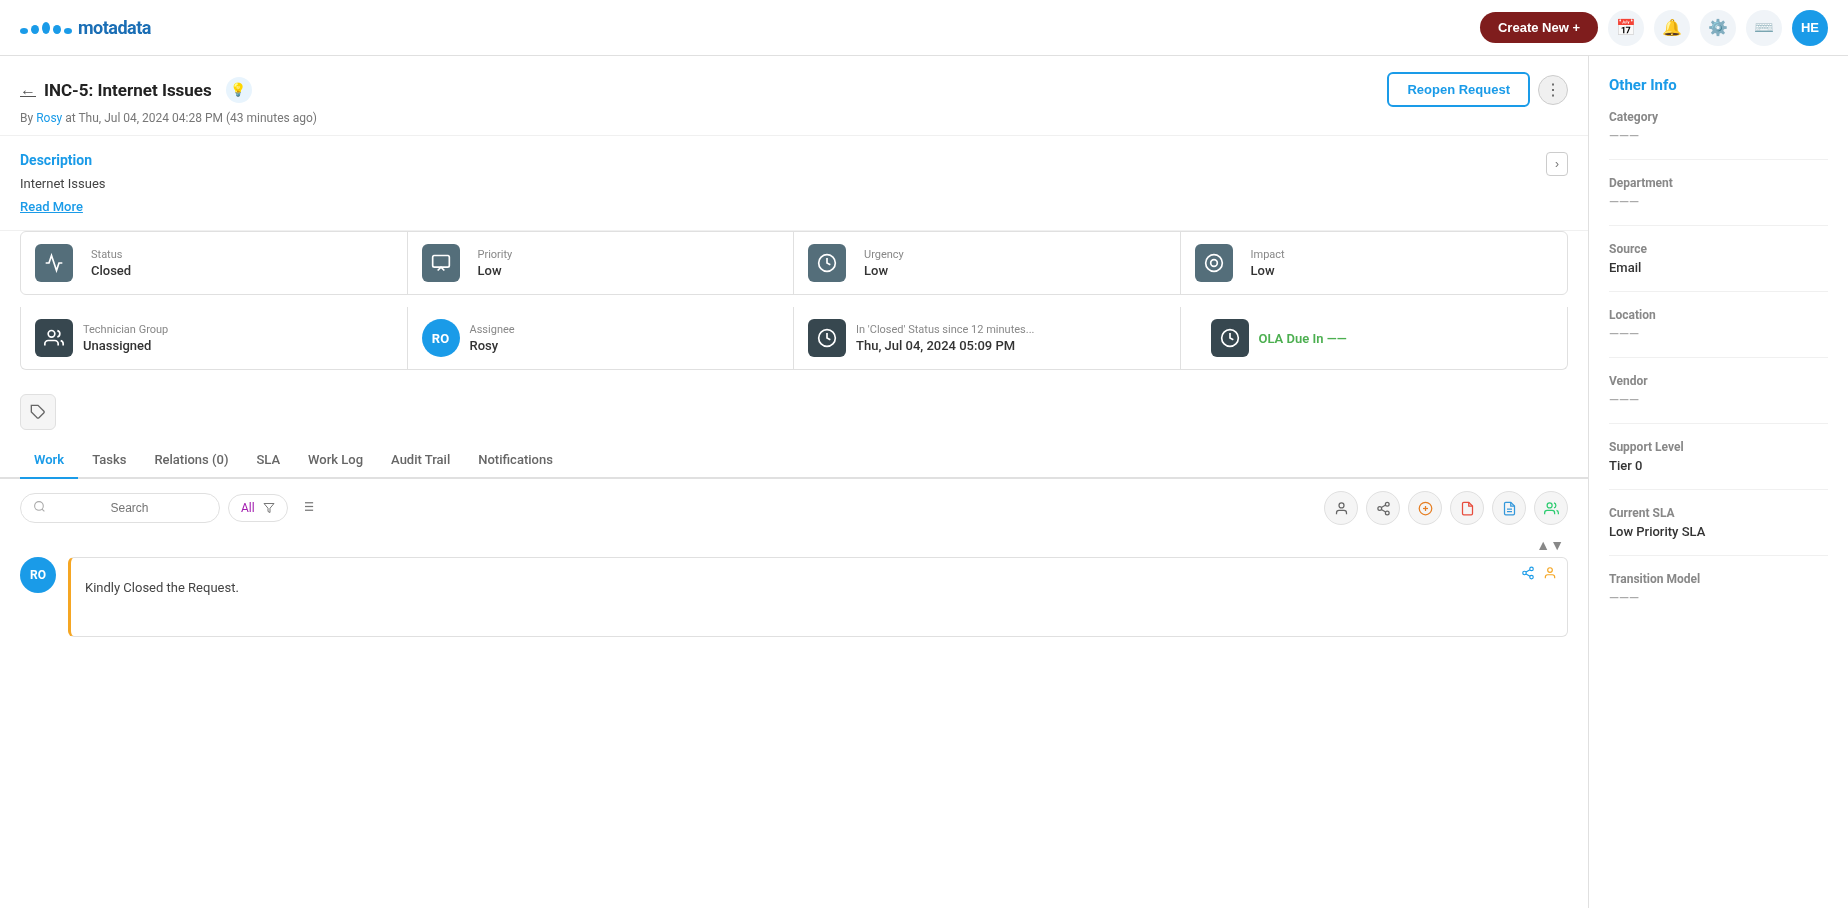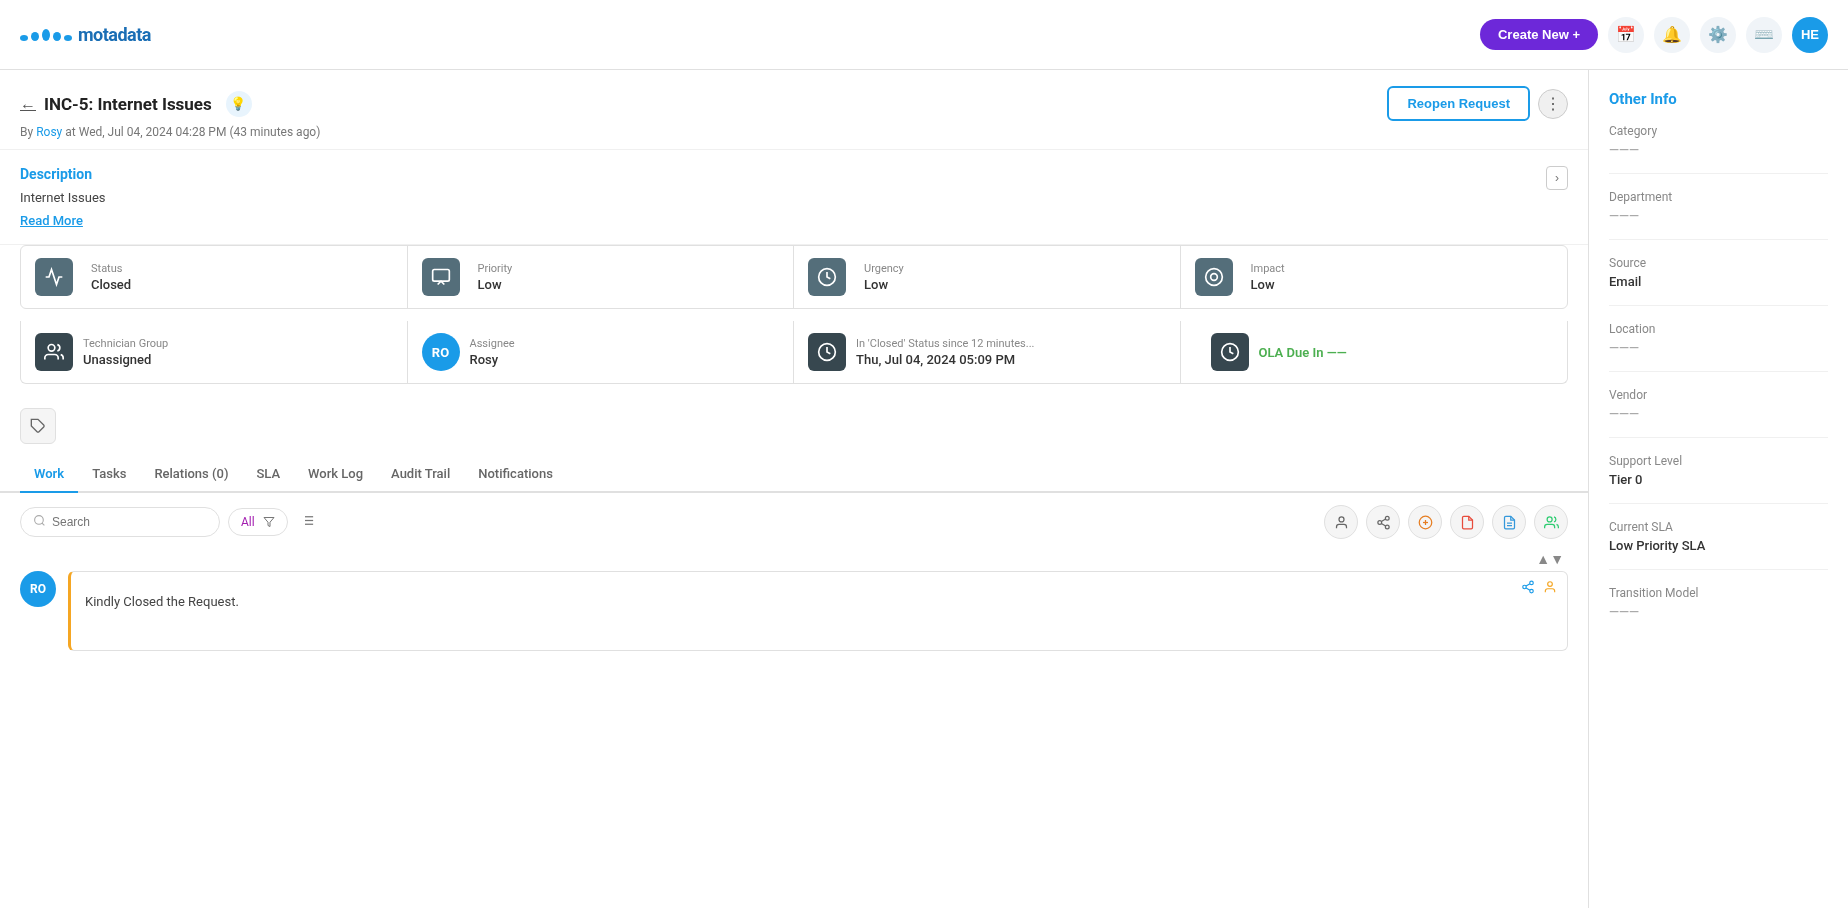--- a/index.html
+++ b/index.html
@@ -1,30 +1,30 @@
 <!DOCTYPE html>
 <html><head>
   <meta charset="utf-8">
   <style>
     * { box-sizing: border-box; margin: 0; padding: 0; }
     body { font-family: -apple-system, BlinkMacSystemFont, 'Segoe UI', Roboto, sans-serif; background: #f5f6fa; color: #333; font-size: 13px; }
 
     
-    .topnav { display: flex; align-items: center; justify-content: space-between; background: #fff; padding: 0 20px; height: 70px; border-bottom: 1px solid #e0e0e0; }
+    .topnav { display: flex; align-items: center; justify-content: space-between; background: #fff; padding: 0 20px; height: 56px; border-bottom: 1px solid #e0e0e0; }
     .logo-area { display: flex; align-items: center; gap: 6px; }
     .logo-dots { display: flex; gap: 3px; align-items: flex-end; }
     .logo-dot { width: 8px; height: 8px; border-radius: 50%; }
     .logo-dot.d1 { background: #1a9be8; height: 6px; }
     .logo-dot.d2 { background: #1a9be8; height: 9px; }
     .logo-dot.d3 { background: #1a9be8; height: 12px; }
     .logo-dot.d4 { background: #1a9be8; height: 9px; }
     .logo-dot.d5 { background: #1a9be8; height: 6px; }
     .logo-text { font-size: 18px; font-weight: 700; color: #1a6eb5; letter-spacing: -0.5px; }
     .nav-right { display: flex; align-items: center; gap: 10px; }
-    .create-btn { background: #6d28d9; color: #fff; border: none; border-radius: 20px; padding: 8px 18px; font-size: 13px; font-weight: 600; cursor: pointer; display: flex; align-items: center; gap: 5px; }
+    .create-btn { background: #7f1d1d; color: #fff; border: none; border-radius: 20px; padding: 8px 18px; font-size: 13px; font-weight: 600; cursor: pointer; display: flex; align-items: center; gap: 5px; }
     .nav-icon-btn { width: 36px; height: 36px; border-radius: 50%; background: #f0f4f8; border: none; cursor: pointer; display: flex; align-items: center; justify-content: center; color: #555; font-size: 16px; }
     .avatar-btn { width: 36px; height: 36px; border-radius: 50%; background: #1a9be8; color: #fff; font-size: 13px; font-weight: 700; border: none; cursor: pointer; display: flex; align-items: center; justify-content: center; }
 
     
     .main-layout { display: flex; height: calc(100vh - 56px); overflow: hidden; }
     .content-area { flex: 1; overflow-y: auto; background: #fff; }
     .right-panel { width: 260px; background: #fff; border-left: 1px solid #e0e0e0; overflow-y: auto; padding: 20px; flex-shrink: 0; }
 
     
     .ticket-header { padding: 16px 20px 10px 20px; border-bottom: 1px solid #f0f0f0; }
@@ -68,39 +68,39 @@
     .tag-icon-btn { width: 36px; height: 36px; border-radius: 6px; background: #f5f5f5; border: 1px solid #e0e0e0; cursor: pointer; display: flex; align-items: center; justify-content: center; font-size: 16px; color: #666; }
 
     
     .tabs-bar { display: flex; align-items: center; gap: 0; border-bottom: 2px solid #e0e0e0; padding: 0 20px; }
     .tab { padding: 10px 14px; font-size: 13px; color: #666; cursor: pointer; border-bottom: 2px solid transparent; margin-bottom: -2px; font-weight: 500; }
     .tab.active { color: #1a9be8; border-bottom-color: #1a9be8; font-weight: 600; }
 
     
     .work-toolbar { display: flex; align-items: center; justify-content: space-between; padding: 12px 20px; }
     .search-box { display: flex; align-items: center; gap: 6px; border: 1px solid #e0e0e0; border-radius: 20px; padding: 6px 12px; background: #fff; width: 200px; }
-    .search-box input { border: none; outline: none; font-size: 12px; color: #555; background: transparent; width: 100%; }
+    .search-box input { border: none; outline: none; font-size: 12px; color: #555; background: transparent; width: 100%; text-align: center; }
     .filter-btn { display: flex; align-items: center; gap: 8px; border: 1px solid #e0e0e0; border-radius: 20px; padding: 6px 12px; background: #fff; font-size: 12px; color: #a21caf; cursor: pointer; }
     .sort-btn { background: none; border: none; cursor: pointer; color: #777; font-size: 16px; padding: 4px; }
     .toolbar-actions { display: flex; align-items: center; gap: 8px; }
     .action-icon-btn { width: 34px; height: 34px; border-radius: 50%; background: #f5f5f5; border: 1px solid #e0e0e0; cursor: pointer; display: flex; align-items: center; justify-content: center; font-size: 15px; color: #666; }
 
     
     .comments-area { padding: 0 20px; }
     .comment-item { display: flex; gap: 12px; margin-bottom: 16px; }
     .comment-avatar { width: 36px; height: 36px; border-radius: 50%; background: #1a9be8; color: #fff; display: flex; align-items: center; justify-content: center; font-size: 12px; font-weight: 700; flex-shrink: 0; }
     .comment-bubble { flex: 1; border: 1px solid #e0e0e0; border-left: 3px solid #f5a623; border-radius: 6px; padding: 10px 14px; background: #fff; position: relative; min-height: 80px; }
     .comment-actions { position: absolute; top: 8px; right: 10px; display: flex; gap: 8px; }
     .comment-action { font-size: 14px; color: #1a9be8; cursor: pointer; }
     .comment-text { font-size: 13px; color: #444; line-height: 1.5; margin-top: 10px; }
 
     
     .right-panel-title { font-size: 15px; font-weight: 700; color: #1a9be8; margin-bottom: 16px; }
     .info-field { margin-bottom: 16px; }
-    .field-label { font-size: 12px; color: #888; margin-bottom: 4px; font-weight: 400; }
+    .field-label { font-size: 12px; color: #888; margin-bottom: 4px; font-weight: 700; }
     .field-value { font-size: 13px; color: #333; font-weight: 500; }
     .field-value.empty { color: #aaa; }
     .field-divider { border: none; border-top: 1px solid #f0f0f0; margin-bottom: 16px; }
   </style>
 </head>
 <body>
 
 <nav class="topnav">
   <div class="logo-area">
     <div class="logo-dots">
@@ -131,21 +131,21 @@
           <a href="#" class="back-arrow">←</a>
           <span class="ticket-title">INC-5: Internet Issues</span>
           <span class="lightbulb-icon">💡</span>
         </div>
         <div class="header-actions">
           <button class="reopen-btn">Reopen Request</button>
           <button class="more-btn">⋮</button>
         </div>
       </div>
       <div class="ticket-meta">
-        <span>By</span>&nbsp;<a href="#">Rosy</a>&nbsp;<span>at Wed, Jul 04, 2024 04:28 PM (43 minutes ago)</span>
+        <span>By</span>&nbsp;<a href="#">Rosy</a>&nbsp;<span>at Thu, Jul 04, 2024 04:28 PM (43 minutes ago)</span>
       </div>
     </div>
 
     <div class="description-section">
       <div style="display:flex; justify-content:space-between; align-items:flex-start;">
         <div>
           <div class="section-title">Description</div>
           <div class="description-text">Internet Issues</div>
           <a href="#" class="read-more">Read More</a>
         </div>

